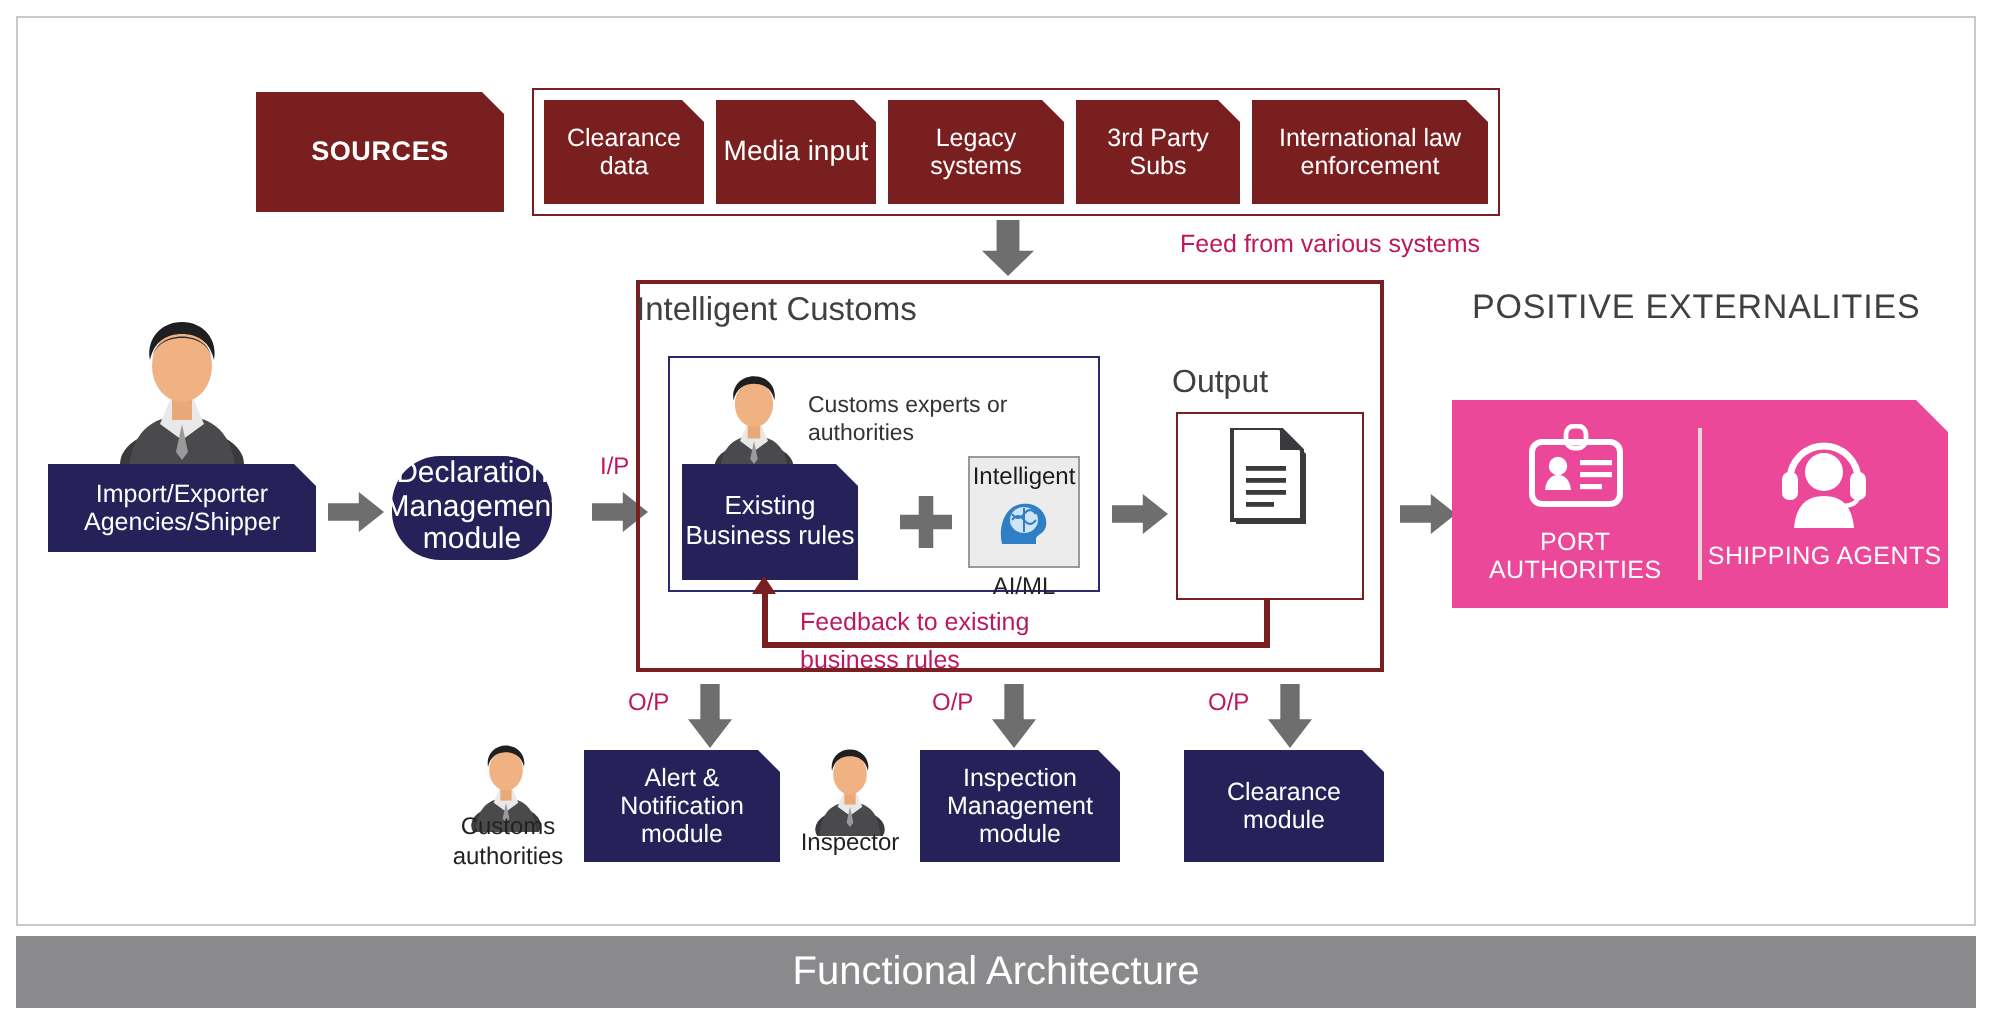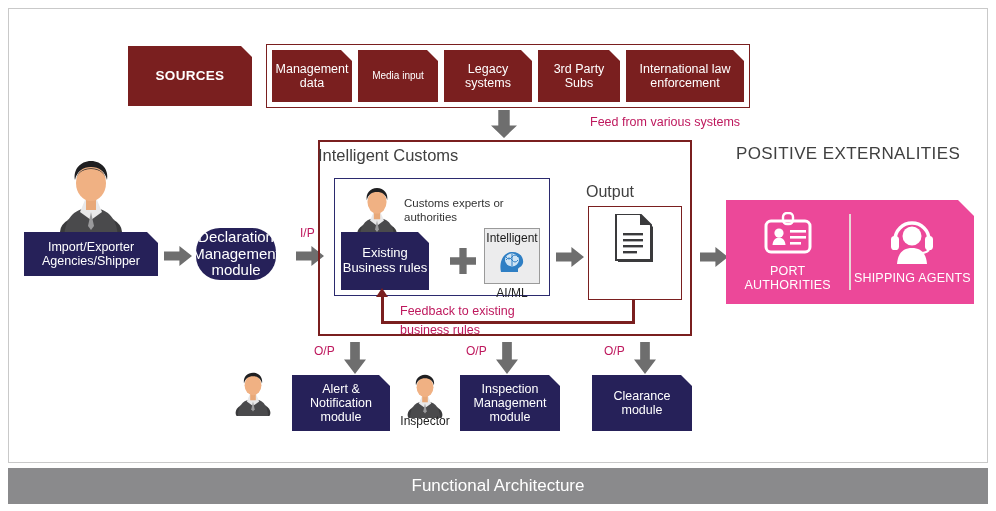--- a/index.html
+++ b/index.html
@@ -128,39 +128,39 @@
   }
 
   
   .footer {
     position: absolute;
     left: 8px; top: 468px;
     width: 980px; height: 36px;
     background: #8a8a8c;
     display: flex; align-items: center; justify-content: center;
   }
-  .footer span { color: #ffffff; font-size: 17px; }
+  .footer span { color: #ffffff; font-size: 20px; }
 </style>
 </head>
 <body>
 
 <div id="slide">
 
   <div class="frame"></div>
 
   <div class="foldbox maroon" style="left:128px; top:46px; width:124px; height:60px; font-size:13.5px; font-weight:bold; letter-spacing:.3px;">
     <span>SOURCES</span>
   </div>
 
   <div class="redbox" style="left:266px; top:44px; width:484px; height:64px; border-width:1.5px;"></div>
 
   <div class="foldbox maroon" style="left:272px; top:50px; width:80px; height:52px; font-size:12.5px;">
-    <span>Management data</span>
-  </div>
-  <div class="foldbox maroon" style="left:358px; top:50px; width:80px; height:52px; font-size:10px;">
+    <span>Clearance data</span>
+  </div>
+  <div class="foldbox maroon" style="left:358px; top:50px; width:80px; height:52px; font-size:14px;">
     <span>Media input</span>
   </div>
   <div class="foldbox maroon" style="left:444px; top:50px; width:88px; height:52px; font-size:12.5px;">
     <span>Legacy systems</span>
   </div>
   <div class="foldbox maroon" style="left:538px; top:50px; width:82px; height:52px; font-size:12.5px;">
     <span>3rd Party Subs</span>
   </div>
   <div class="foldbox maroon" style="left:626px; top:50px; width:118px; height:52px; font-size:12.5px;">
     <span>International law enforcement</span>
@@ -315,20 +315,23 @@
 
   <svg class="avatar" style="left:234px; top:370px; width:38px; height:46px;" viewBox="0 0 66 82">
     <ellipse cx="33" cy="76" rx="31" ry="18" fill="#3a3a3c"></ellipse>
     <path d="M6 82 C7 60 18 52 33 52 C48 52 59 60 60 82 Z" fill="#4a4a4c"></path>
     <path d="M27 44 L39 44 L44 56 L33 64 L22 56 Z" fill="#e9e9ea"></path>
     <path d="M28 42 h10 v12 h-10 z" fill="#e8a878"></path>
     <ellipse cx="33" cy="27" rx="15" ry="18" fill="#f0b183"></ellipse>
     <path d="M17 24 C15 14 22 5 33 5 C44 5 51 14 49 24 C47 15 41 11 33 11 C25 11 19 15 17 24 Z" fill="#1f1f21"></path>
     <path d="M33 56 L36 70 L33 74 L30 70 Z" fill="#9a9a9c"></path>
   </svg>
+  <div class="lbl" style="left:216px; top:406px; width:76px; text-align:center; font-size:12px; color:#222;">
+    <span>Customs authorities</span>
+  </div>
 
   <div class="foldbox navy" style="left:292px; top:375px; width:98px; height:56px; font-size:12.5px;">
     <span>Alert &amp; Notification module</span>
   </div>
 
   <svg class="avatar" style="left:406px; top:372px; width:38px; height:46px;" viewBox="0 0 66 82">
     <ellipse cx="33" cy="76" rx="31" ry="18" fill="#3a3a3c"></ellipse>
     <path d="M6 82 C7 60 18 52 33 52 C48 52 59 60 60 82 Z" fill="#4a4a4c"></path>
     <path d="M27 44 L39 44 L44 56 L33 64 L22 56 Z" fill="#e9e9ea"></path>
     <path d="M28 42 h10 v12 h-10 z" fill="#e8a878"></path>

